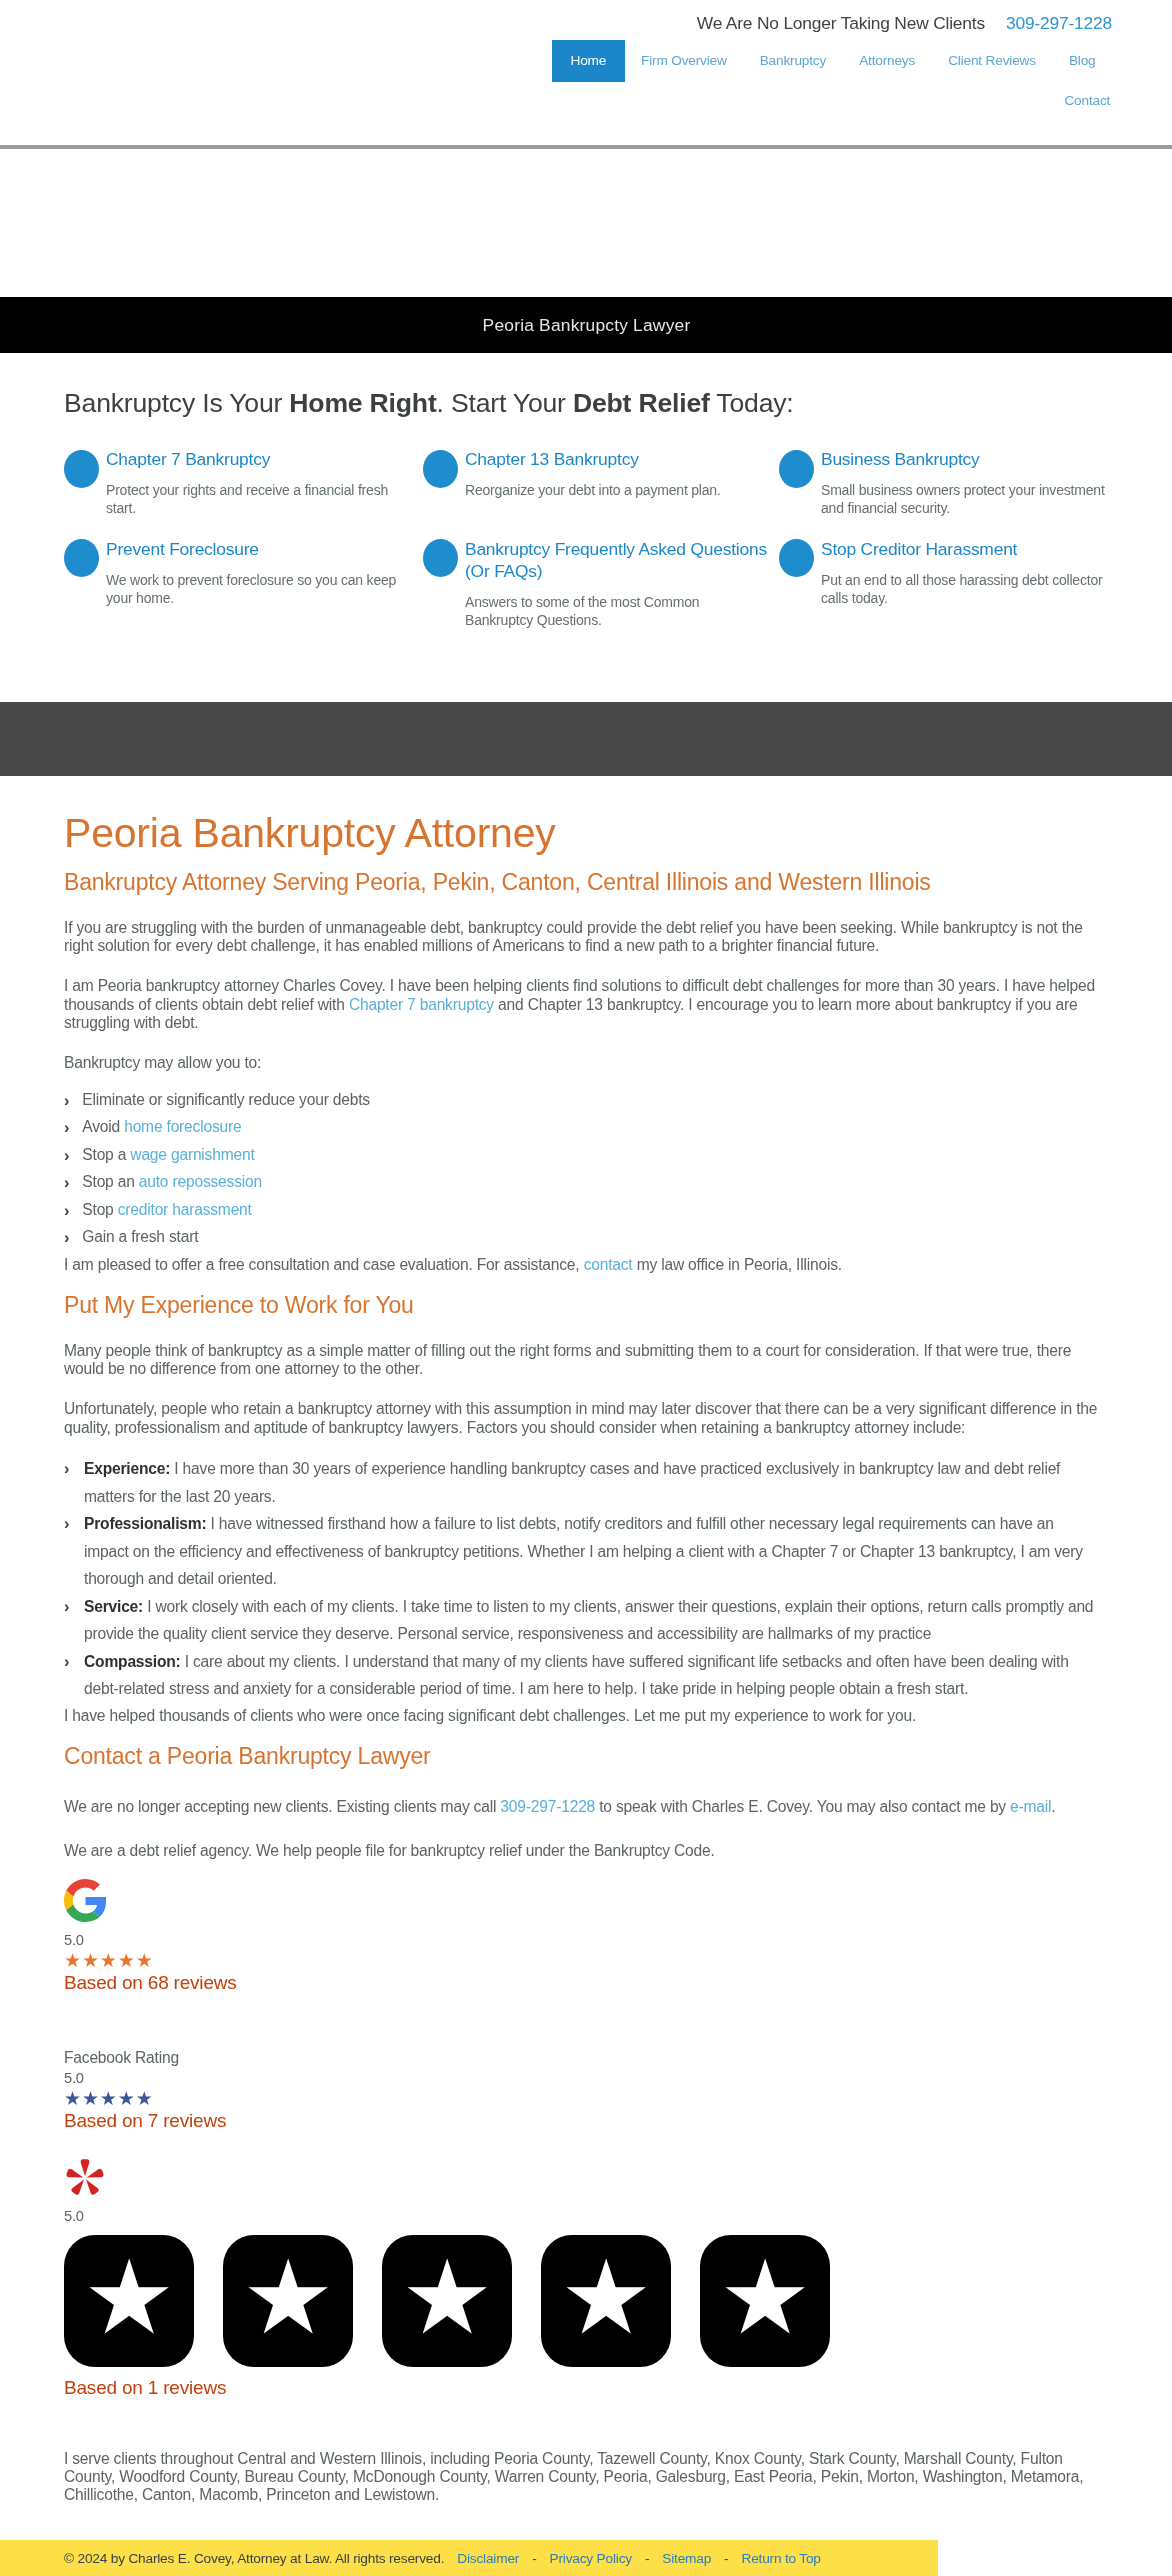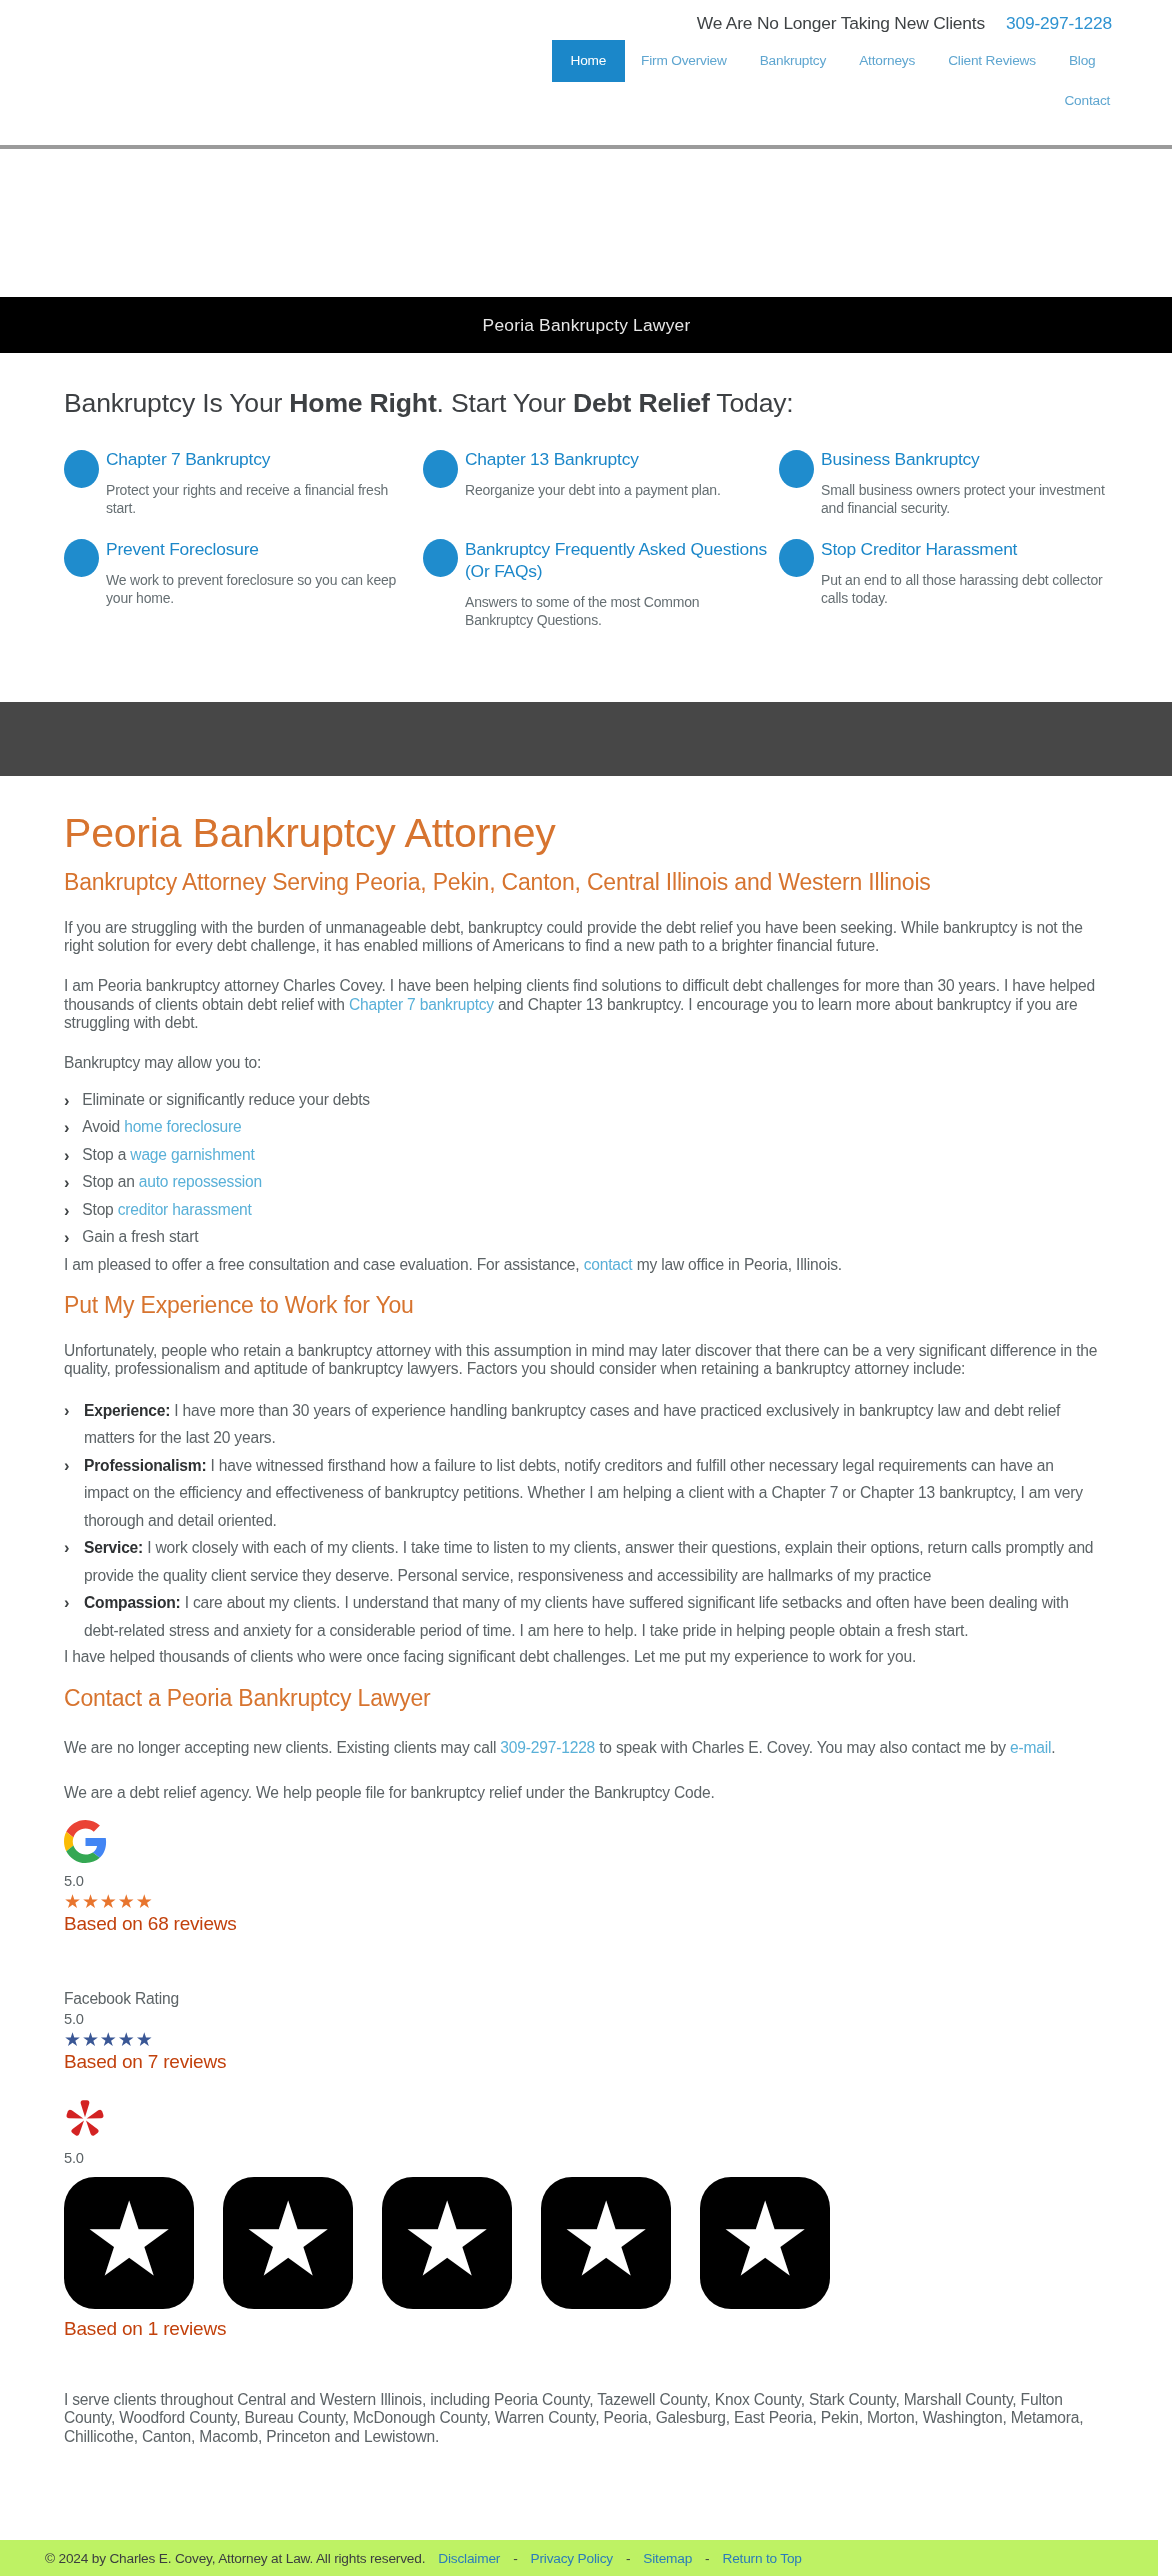--- a/index.html
+++ b/index.html
@@ -62,22 +62,22 @@
   .rating.facebook{margin-top:53px;}
   .rating.yelp{margin-top:24px;}
   .glogo{width:43px;height:43px;display:block;margin-bottom:9.2px;}
   .ylogo{width:42px;height:44px;display:block;margin-bottom:7.3px;}
   .yelp-stars{display:flex;gap:29px;margin:9.2px 0 9.2px 0;}
   .big-star{width:130px;height:132px;background:#000;border-radius:31px;
     display:flex;align-items:center;justify-content:center;}
   .big-star span{color:#fff;font-size:103px;line-height:1;margin-top:-7.3px;}
   .counties{margin-top:51px !important;line-height:19px;max-width:1049px;}
   
-  .site-footer{position:absolute;left:0;bottom:0;width:1158px;height:36px;background:#bef264;
-    display:flex;align-items:center;padding-left:45px;font-size:13.7px;}
+  .site-footer{position:absolute;left:0;bottom:0;width:938px;height:36px;background:#fde047;
+    display:flex;align-items:center;padding-left:64px;font-size:13.7px;}
   .copyright{color:#3b3e40;}
   .footer-link{color:#2b7cba;text-decoration:none;margin-left:13px;cursor:pointer;}
   .fsep{color:#3b3e40;margin-left:13px;}
 </style>
 </head>
 <body>
 
 <div class="page">
 
   <header class="site-header">
@@ -159,20 +159,21 @@
       <li><span class="chev">›</span><span>Stop a </span><a class="inline-link">wage garnishment</a></li>
       <li><span class="chev">›</span><span>Stop an </span><a class="inline-link">auto repossession</a></li>
       <li><span class="chev">›</span><span>Stop </span><a class="inline-link">creditor harassment</a></li>
       <li><span class="chev">›</span><span>Gain a fresh start</span></li>
     </ul>
 
     <p class="tight"><span>I am pleased to offer a free consultation and case evaluation. For assistance, </span><a class="inline-link">contact</a><span> my law office in Peoria, Illinois.</span></p>
 
     <h2>Put My Experience to Work for You</h2>
 
+    <p>Many people think of bankruptcy as a simple matter of filling out the right forms and submitting them to a court for consideration. If that were true, there would be no difference from one attorney to the other.</p>
     <p>Unfortunately, people who retain a bankruptcy attorney with this assumption in mind may later discover that there can be a very significant difference in the quality, professionalism and aptitude of bankruptcy lawyers. Factors you should consider when retaining a bankruptcy attorney include:</p>
 
     <ul class="factors">
       <li><span class="chev">›</span><span class="factor-label">Experience:</span><span> I have more than 30 years of experience handling bankruptcy cases and have practiced exclusively in bankruptcy law and debt relief matters for the last 20 years.</span></li>
       <li><span class="chev">›</span><span class="factor-label">Professionalism:</span><span> I have witnessed firsthand how a failure to list debts, notify creditors and fulfill other necessary legal requirements can have an impact on the efficiency and effectiveness of bankruptcy petitions. Whether I am helping a client with a Chapter 7 or Chapter 13 bankruptcy, I am very thorough and detail oriented.</span></li>
       <li><span class="chev">›</span><span class="factor-label">Service:</span><span> I work closely with each of my clients. I take time to listen to my clients, answer their questions, explain their options, return calls promptly and provide the quality client service they deserve. Personal service, responsiveness and accessibility are hallmarks of my practice</span></li>
       <li><span class="chev">›</span><span class="factor-label">Compassion:</span><span> I care about my clients. I understand that many of my clients have suffered significant life setbacks and often have been dealing with debt-related stress and anxiety for a considerable period of time. I am here to help. I take pride in helping people obtain a fresh start.</span></li>
     </ul>
 
     <p class="tight">I have helped thousands of clients who were once facing significant debt challenges. Let me put my experience to work for you.</p>

